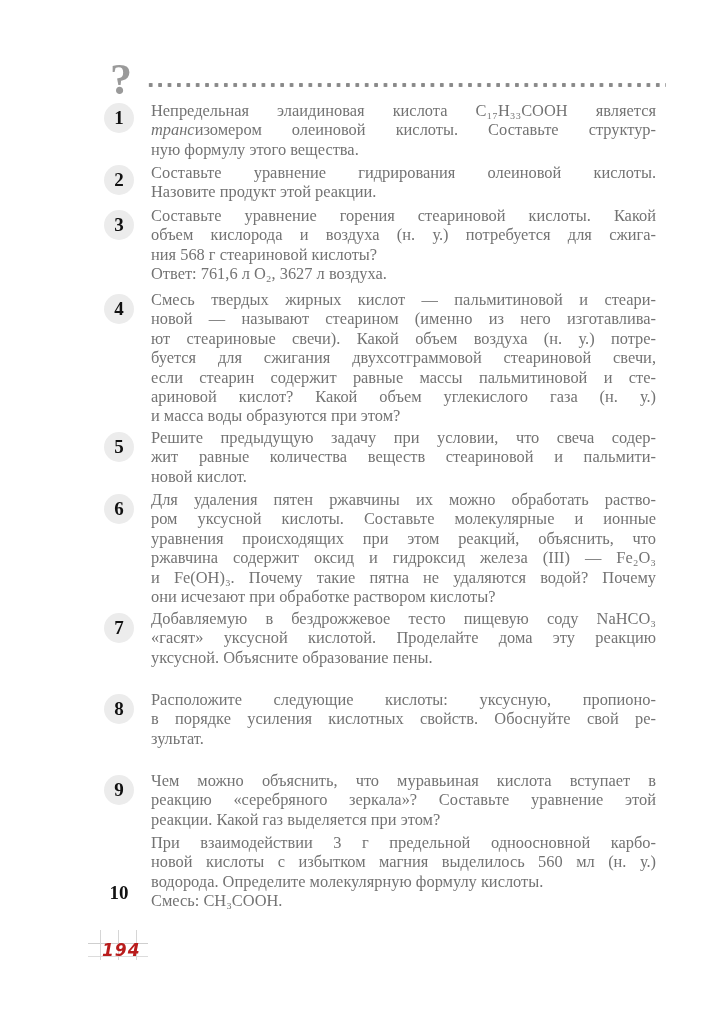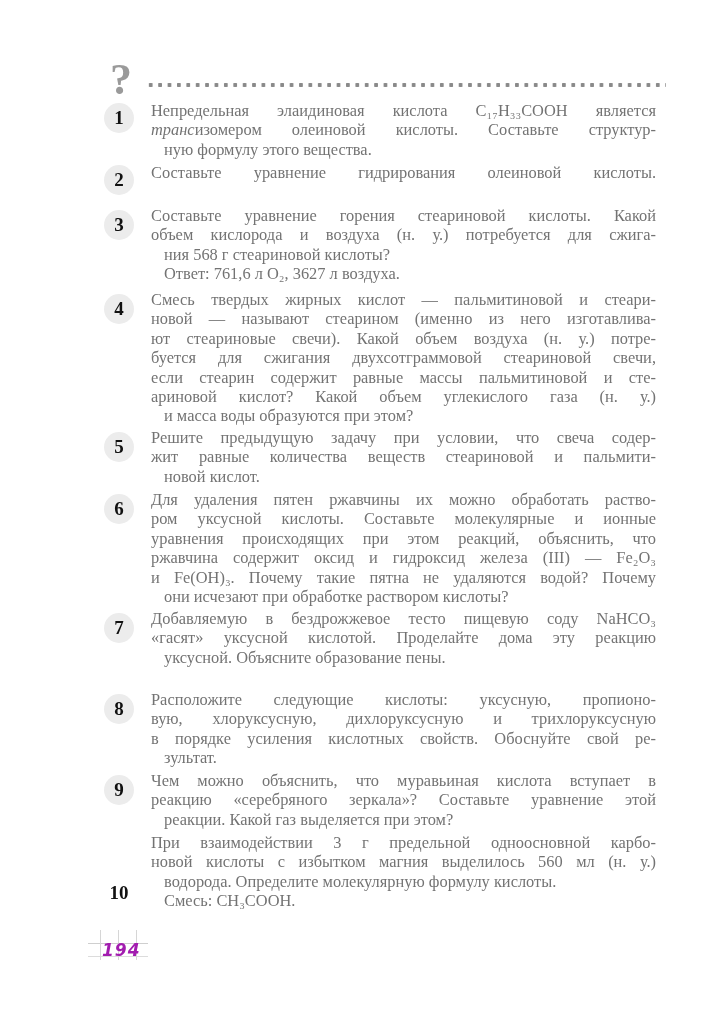--- a/index.html
+++ b/index.html
@@ -24,25 +24,25 @@
     background: #ececec; font-family: "Liberation Serif", serif; font-weight: bold;
     font-size: 19px; text-align: center; line-height: 30px; color: #111;
   }
   .q-num.wide { background: transparent; left: -2px; width: 34px; }
   .q-text {
     position: absolute; left: 47px; width: 505px;
     font-family: "Liberation Serif", serif; font-size: 16.4px; line-height: 19.4px;
     text-align: justify; color: #737373;
   }
   .q-text .line { display: block; text-align: justify; text-align-last: justify; white-space: nowrap; }
-  .q-text .line.last { text-align-last: left; margin-left: 13px; }
+  .q-text .line.last { text-align-last: left; }
   .page-num {
     position: absolute; left: 96px; top: 928px; width: 60px; height: 26px;
     font-family: "DejaVu Sans", sans-serif; font-style: italic; font-weight: bold;
-    font-size: 17px; color: #a21caf; letter-spacing: 1px;
+    font-size: 17px; color: #b91c1c; letter-spacing: 1px;
   }
   .page-num .grid-h { position: absolute; left: -8px; top: 15px; width: 60px; height: 1px; background: #cfcfcf; }
   .page-num .grid-h2 { position: absolute; left: -8px; top: 28px; width: 60px; height: 1px; background: #dcdcdc; }
   .page-num .grid-v { position: absolute; top: 2px; width: 1px; height: 30px; background: #d6d6d6; }
   .page-num span.v { position: absolute; left: 6px; top: 12px; }
 </style>
 </head>
 <body>
 
 <div class="header-row">
@@ -56,20 +56,21 @@
     <span class="line">Непредельная элаидиновая кислота C₁₇H₃₃COOH является</span>
     <span class="line" style="font-style:normal"><i>транс</i>изомером олеиновой кислоты. Составьте структур-</span>
     <span class="line last">ную формулу этого вещества.</span>
   </div>
 </div>
 
 <div class="q" style="top:163px;">
   <div class="q-num" style="top:2px;">2</div>
   <div class="q-text">
     <span class="line">Составьте уравнение гидрирования олеиновой кислоты.</span>
+    <span class="line last">Назовите продукт этой реакции.</span>
   </div>
 </div>
 
 <div class="q" style="top:206px;">
   <div class="q-num" style="top:4px;">3</div>
   <div class="q-text">
     <span class="line">Составьте уравнение горения стеариновой кислоты. Какой</span>
     <span class="line">объем кислорода и воздуха (н. у.) потребуется для сжига-</span>
     <span class="line last">ния 568 г стеариновой кислоты?</span>
     <span class="line last">Ответ: 761,6 л O₂, 3627 л воздуха.</span>
@@ -116,21 +117,20 @@
     <span class="line">Добавляемую в бездрожжевое тесто пищевую соду NaHCO₃</span>
     <span class="line">«гасят» уксусной кислотой. Проделайте дома эту реакцию</span>
     <span class="line last">уксусной. Объясните образование пены.</span>
   </div>
 </div>
 
 <div class="q" style="top:690px;">
   <div class="q-num" style="top:4px;">8</div>
   <div class="q-text">
     <span class="line">Расположите следующие кислоты: уксусную, пропионо-</span>
-    <span class="line">вую, хлоруксусную, дихлоруксусную и трихлоруксусную</span>
     <span class="line">в порядке усиления кислотных свойств. Обоснуйте свой ре-</span>
     <span class="line last">зультат.</span>
   </div>
 </div>
 
 <div class="q" style="top:771px;">
   <div class="q-num" style="top:4px;">9</div>
   <div class="q-text">
     <span class="line">Чем можно объяснить, что муравьиная кислота вступает в</span>
     <span class="line">реакцию «серебряного зеркала»? Составьте уравнение этой</span>

